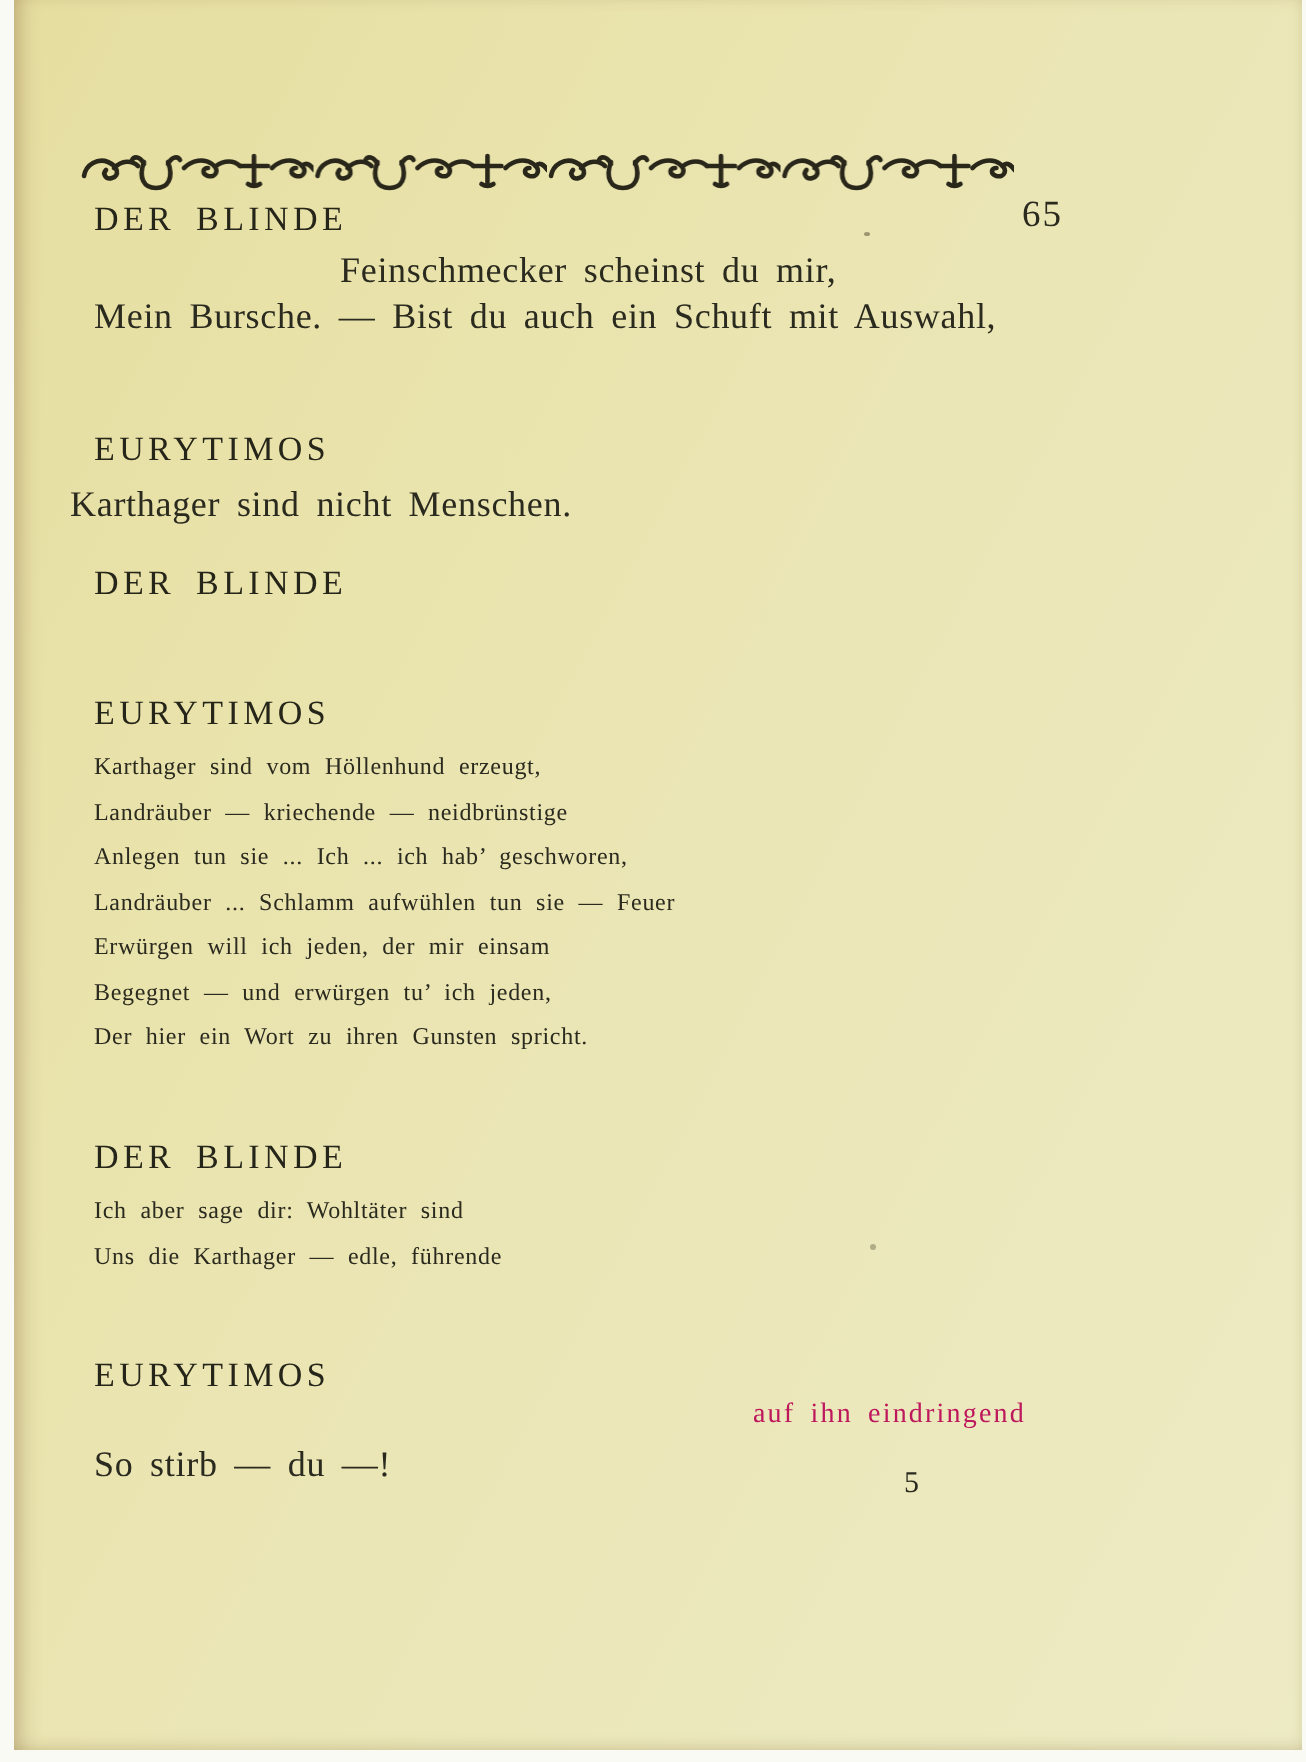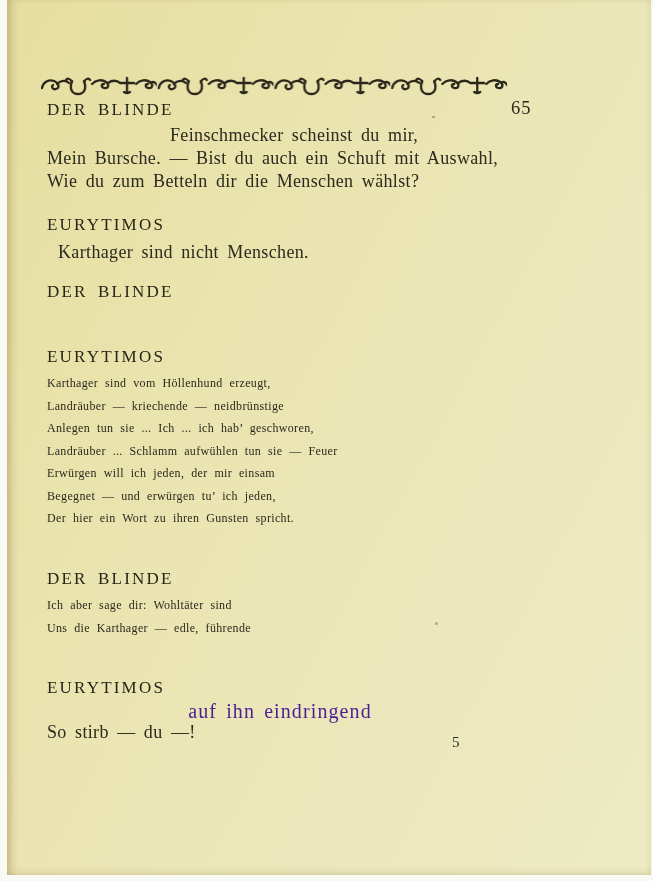--- a/index.html
+++ b/index.html
@@ -63,25 +63,25 @@
     font-size: 12px;
     letter-spacing: 0.35px;
     word-spacing: 3.5px;
     white-space: nowrap;
     line-height: 22.5px;
   }
   .stage-dir {
     position: absolute;
     left: 47px;
     width: 466px;
-    text-align: center;
-    font-size: 20px;
+    text-align: right;
+    font-size: 14px;
     letter-spacing: 1.1px;
     word-spacing: 3px;
-    color: #4c1d95;
+    color: #be185d;
     white-space: nowrap;
   }
   .pageno {
     position: absolute;
     left: 511px;
     top: 98px;
     font-size: 18.5px;
     letter-spacing: 1px;
   }
   .sig {
@@ -127,24 +127,23 @@
       </defs>
       <rect width="467" height="20" fill="url(#orn-unit)"></rect>
     </svg>
   </div>
 
   <div class="pageno">65</div>
 
   <div class="speaker" style="top:100px">DER BLINDE</div>
   <div class="verse" style="left:170px; top:124px">Feinschmecker scheinst du mir,</div>
   <div class="verse" style="left:47px; top:147px">Mein Bursche. — Bist du auch ein Schuft mit Auswahl,</div>
-  <div class="verse" style="left:47px; top:170px">Wie du zum Betteln dir die Menschen wählst?</div>
 
   <div class="speaker" style="top:215px">EURYTIMOS</div>
-  <div class="verse" style="left:58px; top:241px">Karthager sind nicht Menschen.</div>
+  <div class="verse" style="left:35px; top:241px">Karthager sind nicht Menschen.</div>
 
   <div class="speaker" style="top:282px">DER BLINDE</div>
 
   <div class="speaker" style="top:347px">EURYTIMOS</div>
   <div class="verse-block" style="top:372px">
     <div>Karthager sind vom Höllenhund erzeugt,</div>
     <div>Landräuber — kriechende — neidbrünstige</div>
     <div>Anlegen tun sie ... Ich ... ich hab’ geschworen,</div>
     <div>Landräuber ... Schlamm aufwühlen tun sie — Feuer</div>
     <div>Erwürgen will ich jeden, der mir einsam</div>

